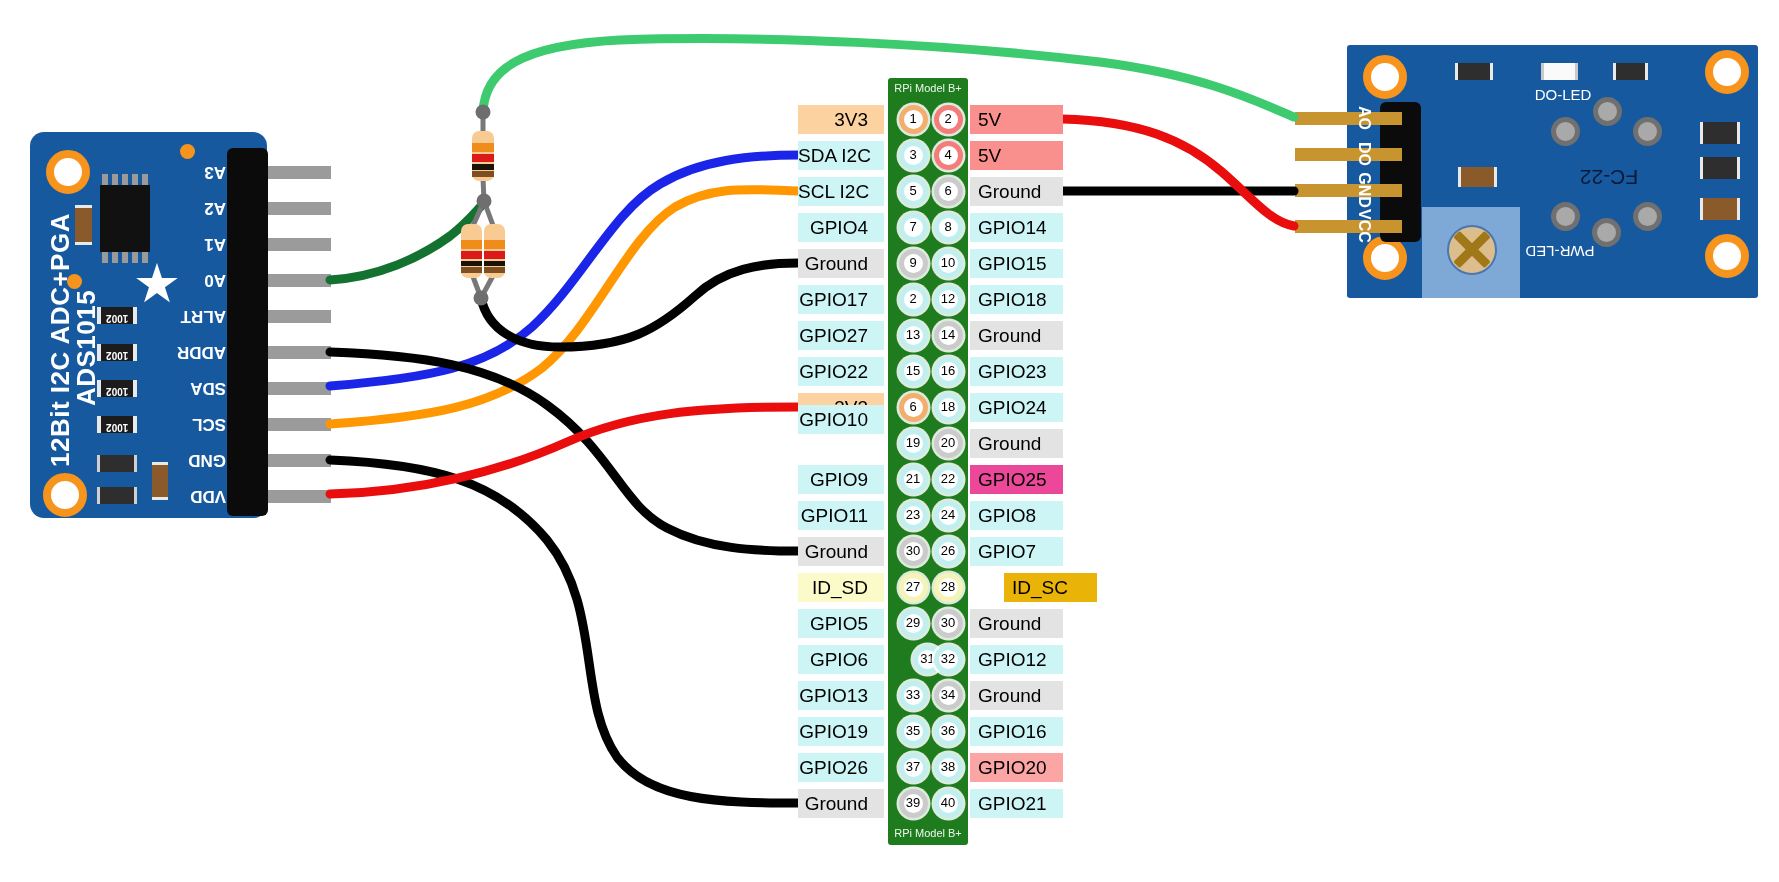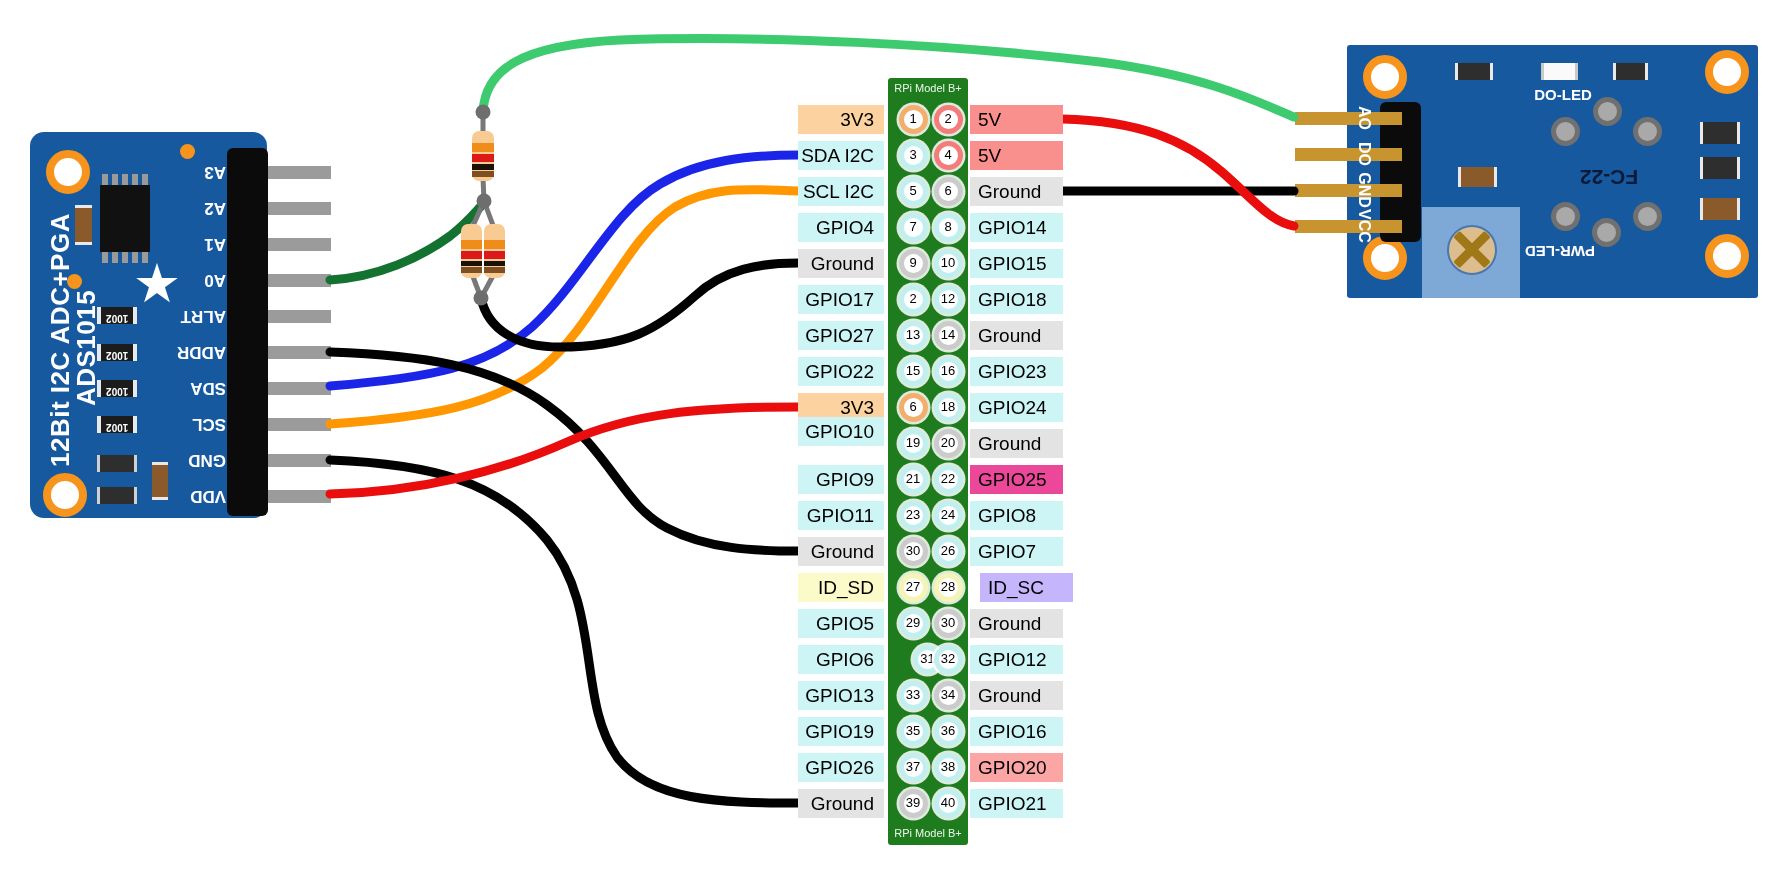--- a/index.html
+++ b/index.html
@@ -20,34 +20,34 @@
   .smdcap{border-top:3px solid #e9e9e9;border-bottom:3px solid #e9e9e9}
   .smd1002{position:absolute;width:40px;height:17px;background:#1c1c1c;border-left:4px solid #e9e9e9;
            border-right:4px solid #e9e9e9;box-sizing:border-box;z-index:4;text-align:center}
   .smd1002 span{display:inline-block;transform:rotate(180deg);color:#fff;font-size:10px;line-height:16px;font-weight:bold}
   .star{position:absolute;color:#fff;font-size:54px;line-height:54px;transform:translate(-50%,-50%);z-index:4}
   
   #rpi{position:absolute;left:888px;top:78px;width:80px;height:767px;background:#1e7c1e;border-radius:3px;z-index:2}
   .rpititle{position:absolute;left:888px;width:80px;text-align:center;color:#eef7ee;font-size:11px;z-index:4;white-space:nowrap}
   .plabel{position:absolute;width:86px;height:29px;line-height:29px;font-size:19px;color:#000;
           box-sizing:border-box;z-index:6;white-space:nowrap}
-  .pl{text-align:right;padding-right:10px}
+  .pl{text-align:right;padding-right:16px}
   .pr{width:93px;text-align:left;padding-left:8px}
   .pincircle{position:absolute;width:29px;height:29px;border-radius:50%;background:#fff;border:5px solid #ccc;
              box-sizing:border-box;box-shadow:0 0 0 2.5px rgba(255,255,255,.85);font-size:13px;line-height:18px;
              text-align:center;color:#000;z-index:6}
   
   .vlabel{position:absolute;color:#fff;font-weight:bold;font-size:16px;white-space:nowrap;z-index:4;
           transform:translate(-50%,-50%) rotate(90deg)}
   .goldpin{position:absolute;width:107px;height:13px;background:#c79430;z-index:3}
   .pad{position:absolute;width:29px;height:29px;border-radius:50%;background:#a9a9a9;border:5px solid #707070;
        box-sizing:border-box;z-index:2}
   .rot180{transform:translate(-50%,-50%) rotate(180deg)}
   .ctr{transform:translate(-50%,-50%)}
-  .boardtext{position:absolute;color:#fff;font-weight:bold;font-size:15px;white-space:nowrap;z-index:4}
+  .boardtext{position:absolute;color:#fff;font-weight:normal;font-size:15px;white-space:nowrap;z-index:4}
   #pot{position:absolute;left:1422px;top:207px;width:98px;height:91px;background:#7ea9d6;z-index:2}
   #screw{position:absolute;left:1447px;top:225px;width:50px;height:50px;border-radius:50%;background:#dcbe8e;
          border:2px solid #4a77b0;box-sizing:border-box;z-index:3}
   .potbar{position:absolute;left:1px;top:18px;width:44px;height:9px;background:#a07818;border-radius:2px}
   .iclegs{position:absolute;width:46px;height:11px;z-index:2;
           background:repeating-linear-gradient(90deg,#9a9a9a 0 6px,transparent 6px 10px)}
   #wires{position:absolute;left:0;top:0;z-index:5}
 </style>
 </head>
 <body>
@@ -172,38 +172,38 @@
     <div class="pincircle" style="left:898.5px;top:320.5px;border-color:#c1eff0">13</div>
     <div class="pincircle" style="left:933.5px;top:320.5px;border-color:#cbcbcb">14</div>
     <div class="plabel pl" style="left:798px;top:356.5px;background:#cdf5f6">GPIO22</div>
     <div class="plabel pr" style="left:970px;top:356.5px;background:#cdf5f6">GPIO23</div>
     <div class="pincircle" style="left:898.5px;top:356.5px;border-color:#c1eff0">15</div>
     <div class="pincircle" style="left:933.5px;top:356.5px;border-color:#c1eff0">16</div>
     <div class="plabel pl" style="left:798px;top:392.5px;background:#fcd2a0">3V3</div>
     <div class="plabel pr" style="left:970px;top:392.5px;background:#cdf5f6">GPIO24</div>
     <div class="pincircle" style="left:898.5px;top:392.5px;border-color:#f3ae6d">6</div>
     <div class="pincircle" style="left:933.5px;top:392.5px;border-color:#c1eff0">18</div>
-    <div class="plabel pl" style="left:798px;top:417px;background:#cdf5f6">GPIO10</div>
+    <div class="plabel pl" style="left:798px;top:405px;background:#cdf5f6">GPIO10</div>
     <div class="plabel pr" style="left:970px;top:428.5px;background:#e3e3e3">Ground</div>
     <div class="pincircle" style="left:898.5px;top:428.5px;border-color:#c1eff0">19</div>
     <div class="pincircle" style="left:933.5px;top:428.5px;border-color:#cbcbcb">20</div>
     <div class="plabel pl" style="left:798px;top:464.5px;background:#cdf5f6">GPIO9</div>
     <div class="plabel pr" style="left:970px;top:464.5px;background:#ec4899">GPIO25</div>
     <div class="pincircle" style="left:898.5px;top:464.5px;border-color:#c1eff0">21</div>
     <div class="pincircle" style="left:933.5px;top:464.5px;border-color:#c1eff0">22</div>
     <div class="plabel pl" style="left:798px;top:500.5px;background:#cdf5f6">GPIO11</div>
     <div class="plabel pr" style="left:970px;top:500.5px;background:#cdf5f6">GPIO8</div>
     <div class="pincircle" style="left:898.5px;top:500.5px;border-color:#c1eff0">23</div>
     <div class="pincircle" style="left:933.5px;top:500.5px;border-color:#c1eff0">24</div>
     <div class="plabel pl" style="left:798px;top:536.5px;background:#e3e3e3">Ground</div>
     <div class="plabel pr" style="left:970px;top:536.5px;background:#cdf5f6">GPIO7</div>
     <div class="pincircle" style="left:898.5px;top:536.5px;border-color:#cbcbcb">30</div>
     <div class="pincircle" style="left:933.5px;top:536.5px;border-color:#c1eff0">26</div>
     <div class="plabel pl" style="left:798px;top:572.5px;background:#fbfbc9">ID_SD</div>
-    <div class="plabel pr" style="left:980px;top:572.5px;background:#c4b5fd">ID_SC</div>
+    <div class="plabel pr" style="left:1004px;top:572.5px;background:#eab308">ID_SC</div>
     <div class="pincircle" style="left:898.5px;top:572.5px;border-color:#f4f4b6">27</div>
     <div class="pincircle" style="left:933.5px;top:572.5px;border-color:#f4f4b6">28</div>
     <div class="plabel pl" style="left:798px;top:608.5px;background:#cdf5f6">GPIO5</div>
     <div class="plabel pr" style="left:970px;top:608.5px;background:#e3e3e3">Ground</div>
     <div class="pincircle" style="left:898.5px;top:608.5px;border-color:#c1eff0">29</div>
     <div class="pincircle" style="left:933.5px;top:608.5px;border-color:#cbcbcb">30</div>
     <div class="plabel pl" style="left:798px;top:644.5px;background:#cdf5f6">GPIO6</div>
     <div class="plabel pr" style="left:970px;top:644.5px;background:#cdf5f6">GPIO12</div>
     <div class="pincircle" style="left:913px;top:644.5px;border-color:#c1eff0">31</div>
     <div class="pincircle" style="left:933.5px;top:644.5px;border-color:#c1eff0">32</div>

